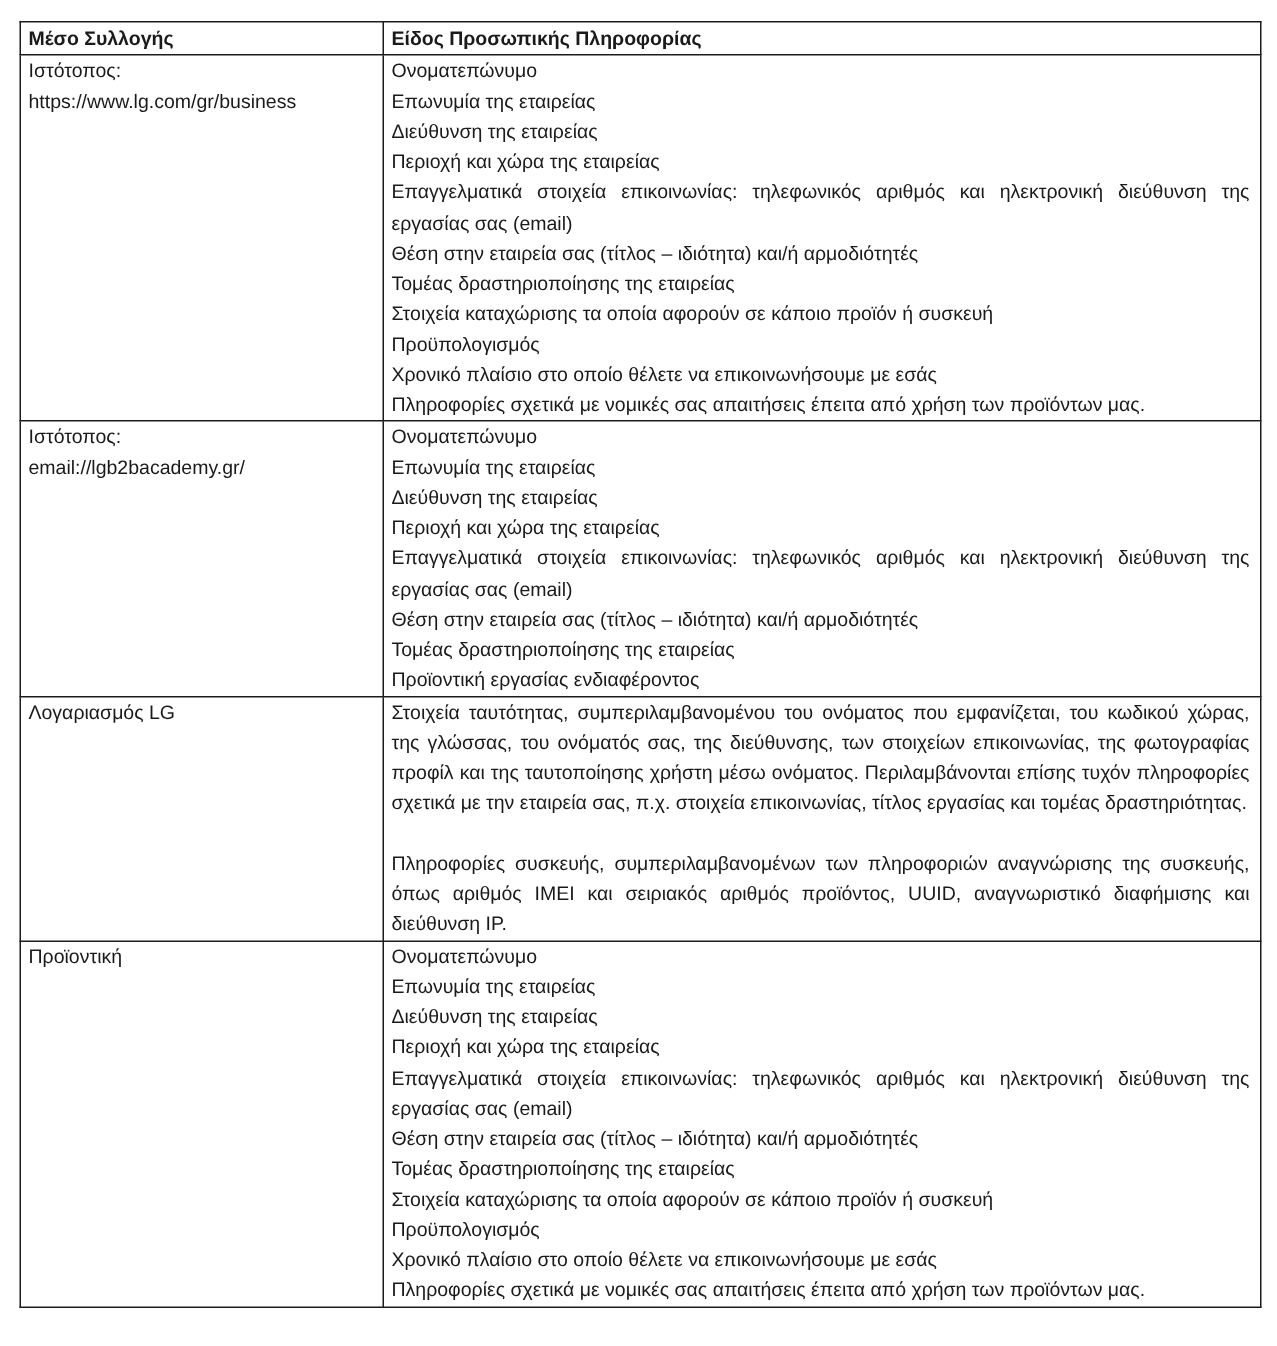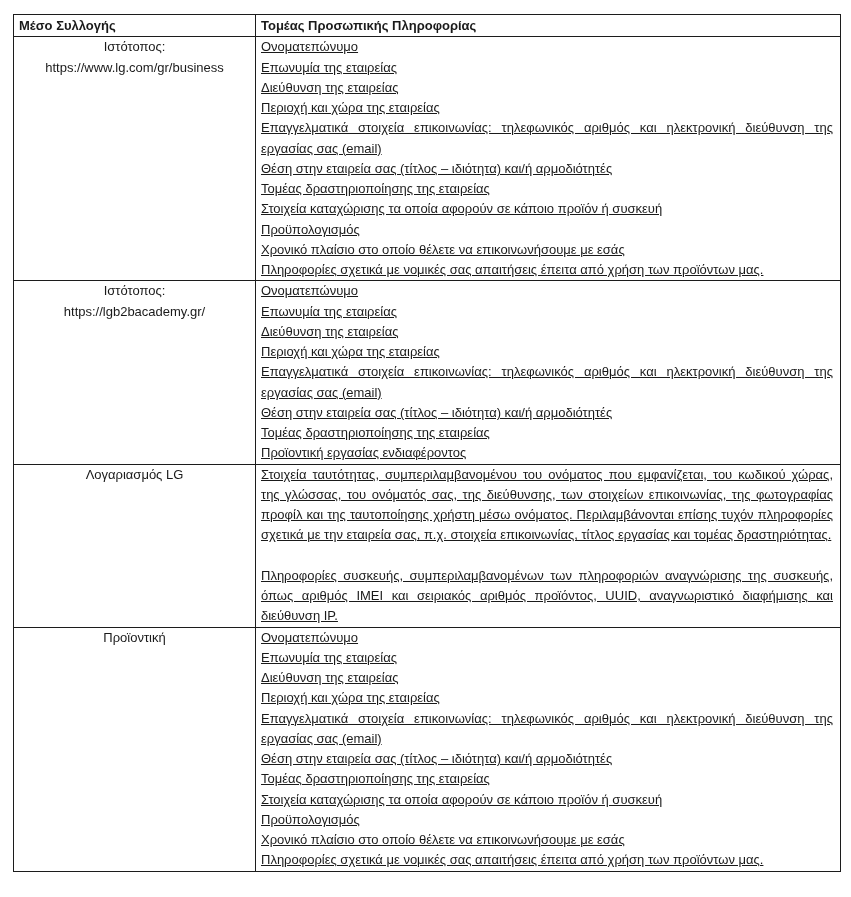--- a/index.html
+++ b/index.html
@@ -35,37 +35,36 @@
   col.c2 { width: 585px; }
   th {
     font-weight: bold;
     height: 20px;
     padding-top: 1px !important;
   }
   .just {
     display: block;
     text-align: justify;
     padding-right: 2px;
-    text-decoration: underline;
   }
   .spacer { display: block; height: 20.25px; }
-  .c1-line { display: block; text-align: center; }
+  .c1-line { display: block; }
 </style>
 </head>
 <body>
 
 <table class="data-table">
   <colgroup>
       <col class="c1">
       <col class="c2">
     </colgroup>
   <thead>
     <tr>
       <th>Μέσο Συλλογής</th>
-      <th>Τομέας Προσωπικής Πληροφορίας</th>
+      <th>Είδος Προσωπικής Πληροφορίας</th>
     </tr>
   </thead>
   <tbody id="tbody">
       <tr>
         <td>
           <span class="c1-line">Ιστότοπος:</span>
           <span class="c1-line">https://www.lg.com/gr/business</span>
         </td>
         <td>
           <span class="just">Ονοματεπώνυμο</span>
@@ -77,21 +76,21 @@
           <span class="just">Τομέας δραστηριοποίησης της εταιρείας</span>
           <span class="just">Στοιχεία καταχώρισης τα οποία αφορούν σε κάποιο προϊόν ή συσκευή</span>
           <span class="just">Προϋπολογισμός</span>
           <span class="just">Χρονικό πλαίσιο στο οποίο θέλετε να επικοινωνήσουμε με εσάς</span>
           <span class="just">Πληροφορίες σχετικά με νομικές σας απαιτήσεις έπειτα από χρήση των προϊόντων μας.</span>
         </td>
       </tr>
       <tr>
         <td>
           <span class="c1-line">Ιστότοπος:</span>
-          <span class="c1-line">https://lgb2bacademy.gr/</span>
+          <span class="c1-line">email://lgb2bacademy.gr/</span>
         </td>
         <td>
           <span class="just">Ονοματεπώνυμο</span>
           <span class="just">Επωνυμία της εταιρείας</span>
           <span class="just">Διεύθυνση της εταιρείας</span>
           <span class="just">Περιοχή και χώρα της εταιρείας</span>
           <span class="just">Επαγγελματικά στοιχεία επικοινωνίας: τηλεφωνικός αριθμός  και ηλεκτρονική διεύθυνση της εργασίας σας (email)</span>
           <span class="just">Θέση στην εταιρεία σας (τίτλος – ιδιότητα) και/ή  αρμοδιότητές</span>
           <span class="just">Τομέας δραστηριοποίησης της εταιρείας</span>
           <span class="just">Προϊοντική εργασίας ενδιαφέροντος</span>

